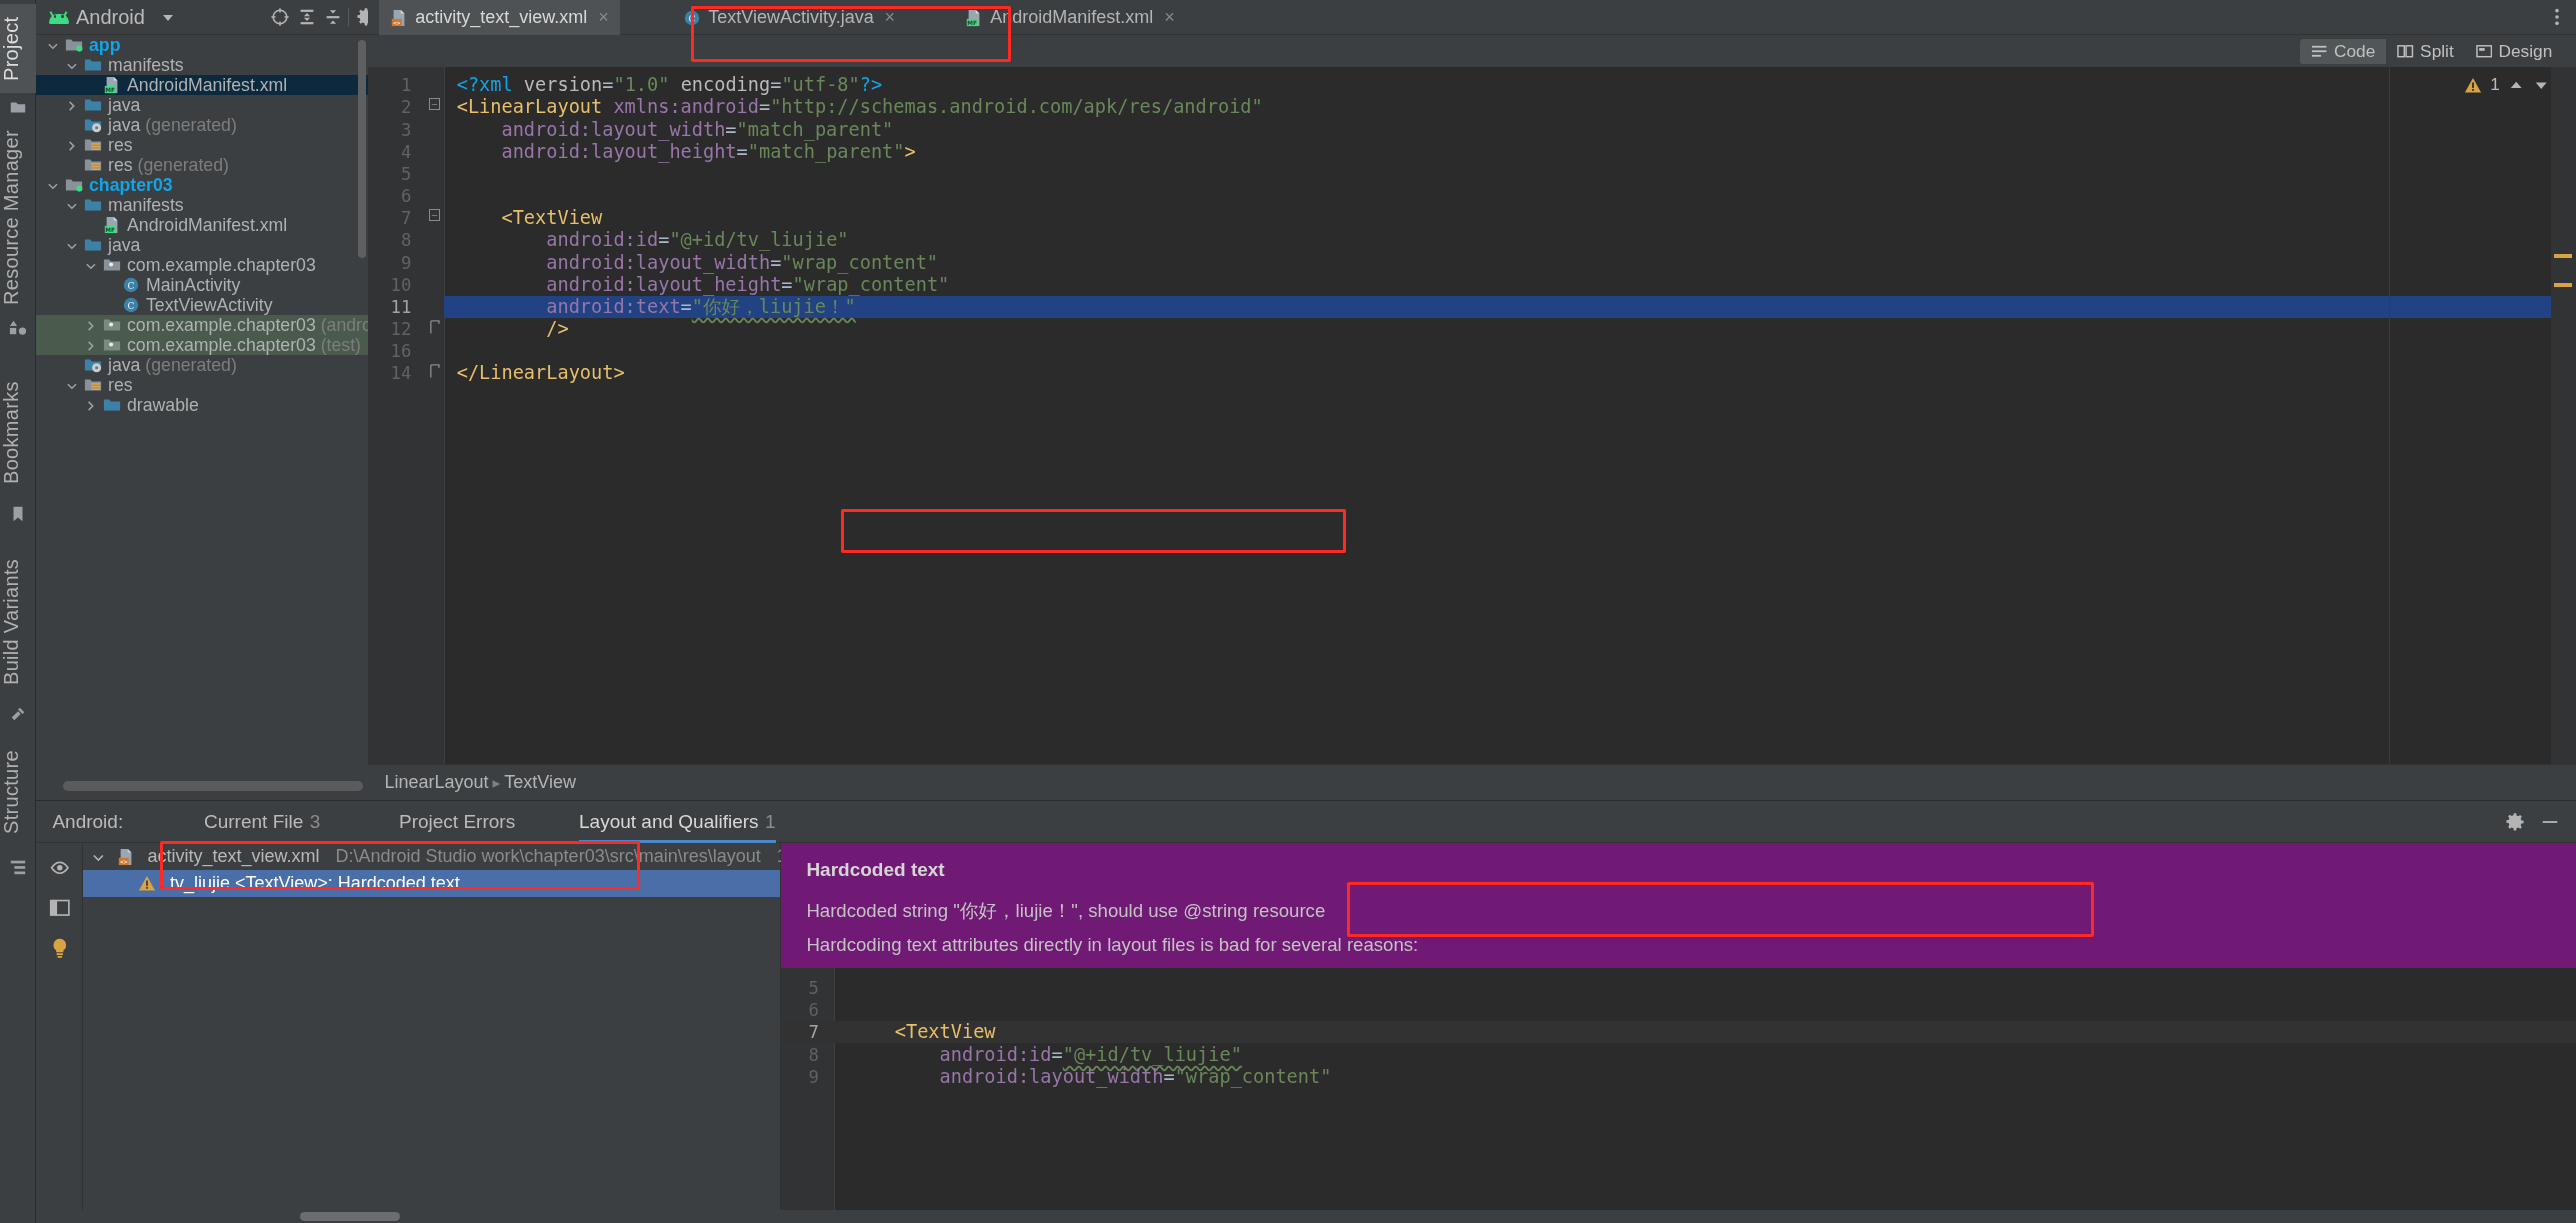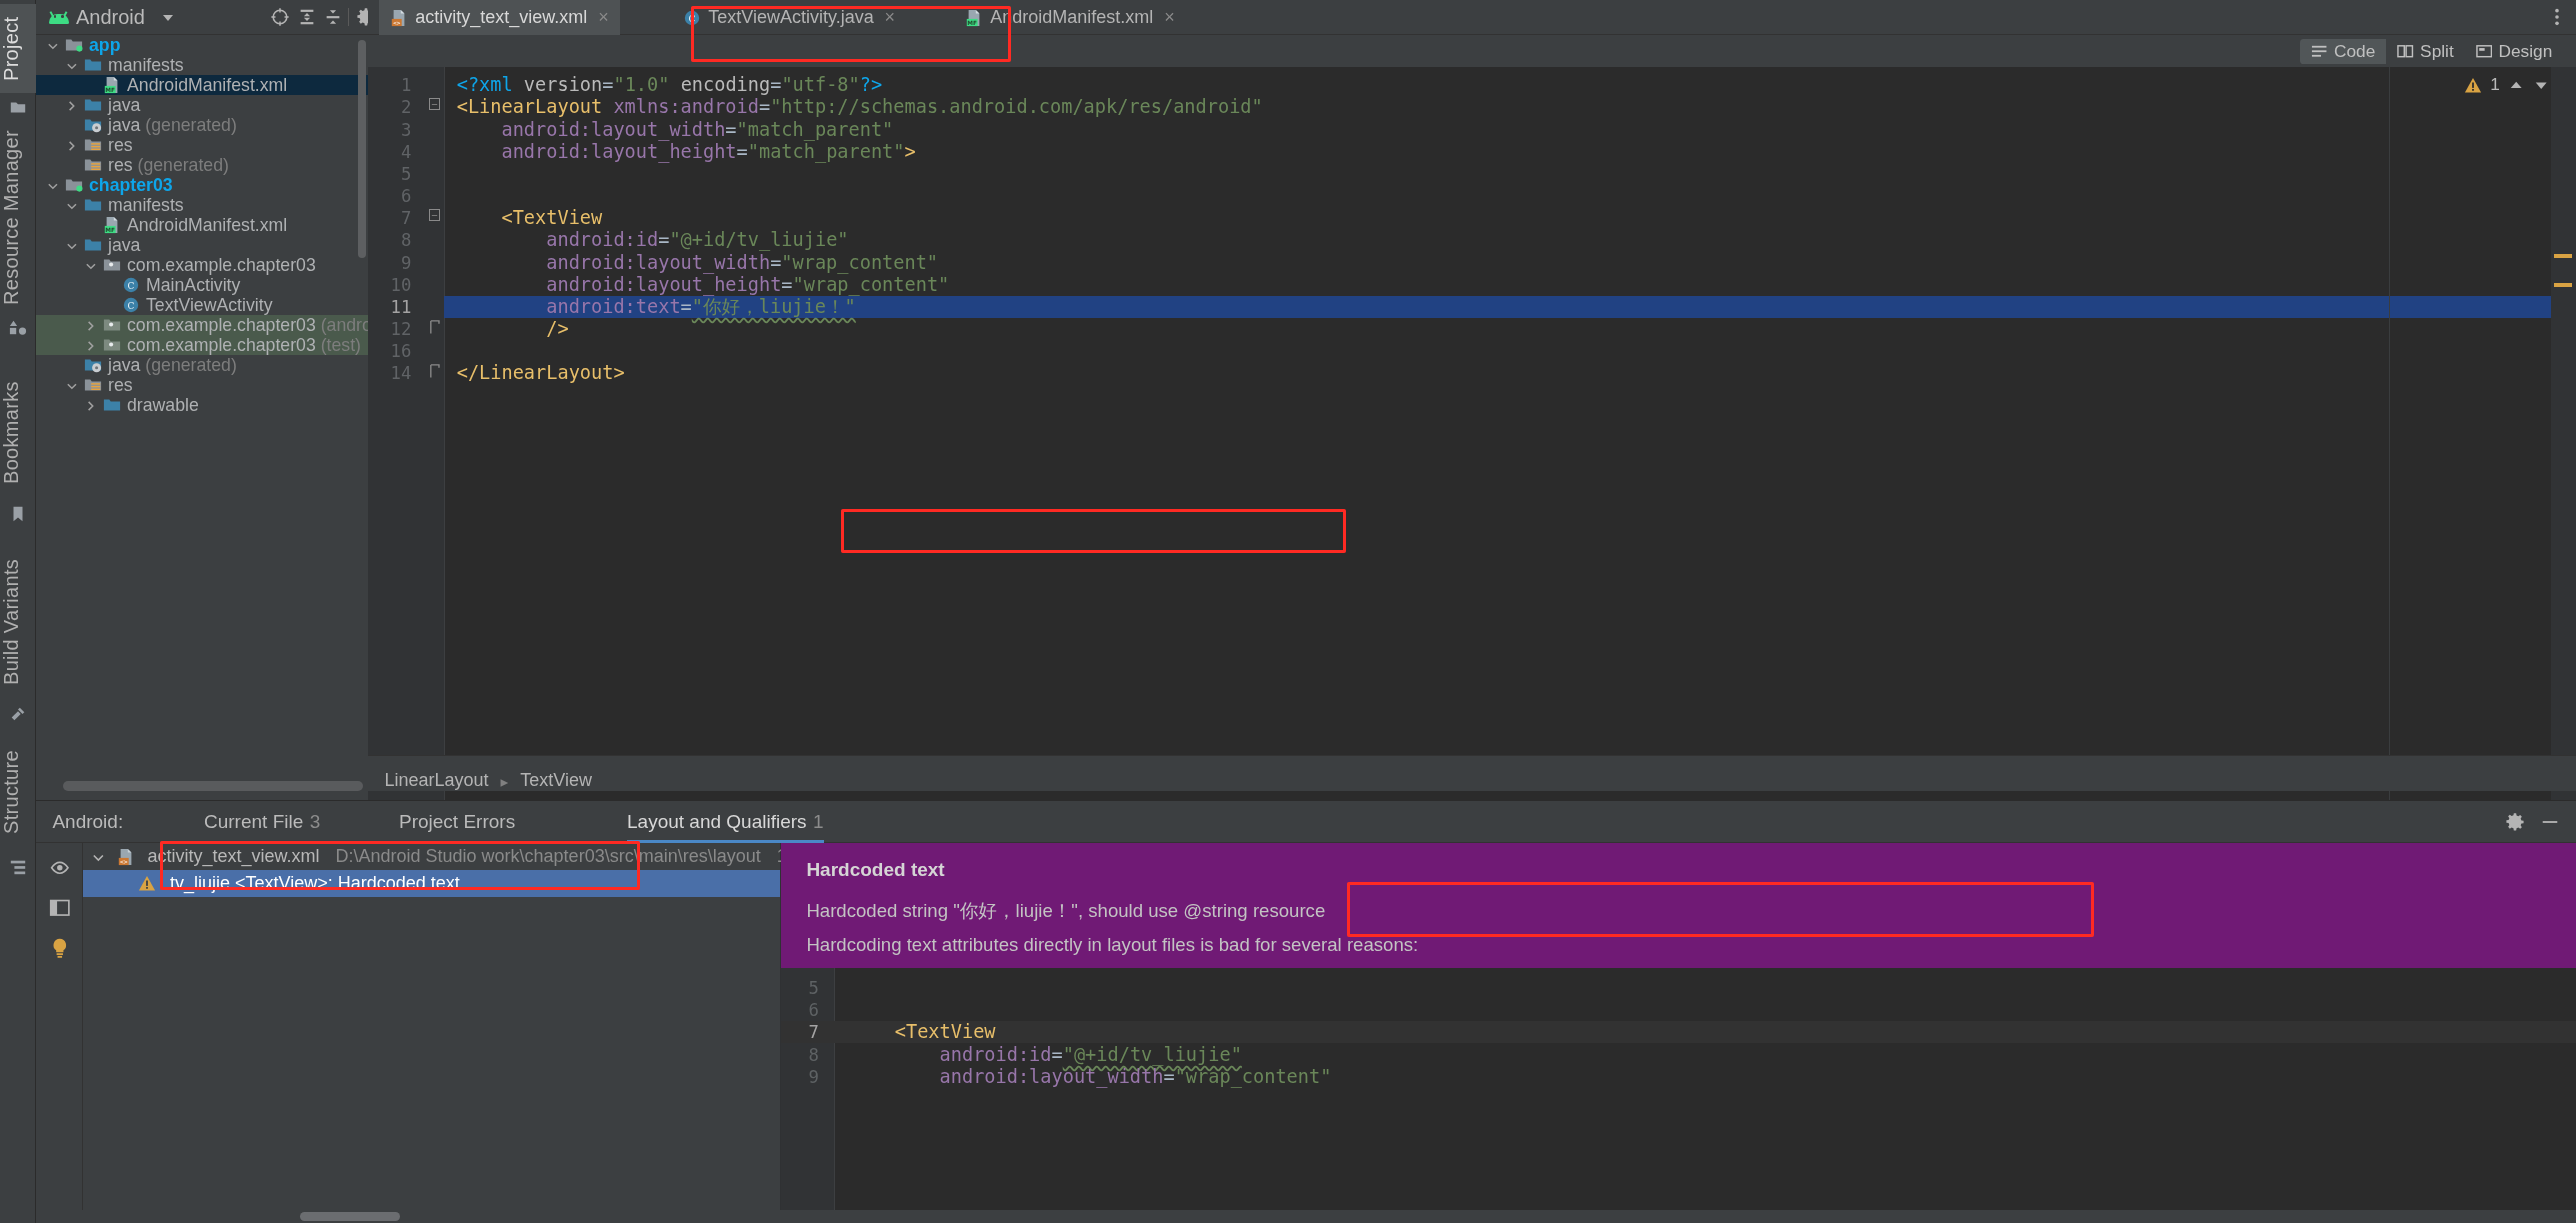--- a/index.html
+++ b/index.html
@@ -200,42 +200,42 @@
     background: #313335;
   }
   .insp-mark {
     position: absolute; right: 3.6px; width: 18px; height: 3.6px;
   }
   #insp-header {
     position: absolute; right: 27px; top: 7.3px; display: flex;
     align-items: center; gap: 8.2px; font-size: 17.3px; color: #bababa;
   }
   #breadcrumbs {
-    position: absolute; left: 0; bottom: 9px; width: 100%; height: 36px;
+    position: absolute; left: 0; bottom: 0; width: 100%; height: 36px;
     background: #3c3f41; border-top: 0.9px solid #323232;
-    display: flex; align-items: flex-end; padding-left: 16.4px; gap: 12px;
+    display: flex; align-items: center; padding-left: 16.4px; gap: 4px;
     font-size: 18px; color: #b4b4b4;
   }
   .crumb-sep { color: #808080; font-size: 15.4px; }
 
   
   #problems {
     position: absolute; left: 36px; top: 800px; right: 0; bottom: 0;
     background: #3c3f41; border-top: 0.9px solid #2b2b2b;
   }
   #prob-tabs {
     position: relative; height: 42px; width: 100%;
     border-bottom: 0.9px solid #323232;
   }
   .ptab {
     position: absolute; top: 0; height: 42px; line-height: 42px;
     font-size: 19px; color: #bbb; cursor: pointer; white-space: nowrap;
   }
   .ptab .cnt { color: #8c8c8c; margin-left: 6.4px; }
-  .ptab.active { color: #d8d8d8; margin-left: 48px; }
+  .ptab.active { color: #d8d8d8; }
   .ptab.active::after {
     content: ""; position: absolute; left: 0; bottom: 0;
     width: 100%; height: 2.7px; background: #4a88c7;
   }
   #prob-gear { position: absolute; right: 51px; top: 11px; width: 20px; height: 20px; cursor: pointer; }
   #prob-min { position: absolute; right: 16.4px; top: 11px; width: 20px; height: 20px; cursor: pointer; }
 
   #prob-iconbar {
     position: absolute; left: 0; top: 42px; width: 47px; bottom: 0;
     background: #3c3f41; border-right: 0.9px solid #323232;

